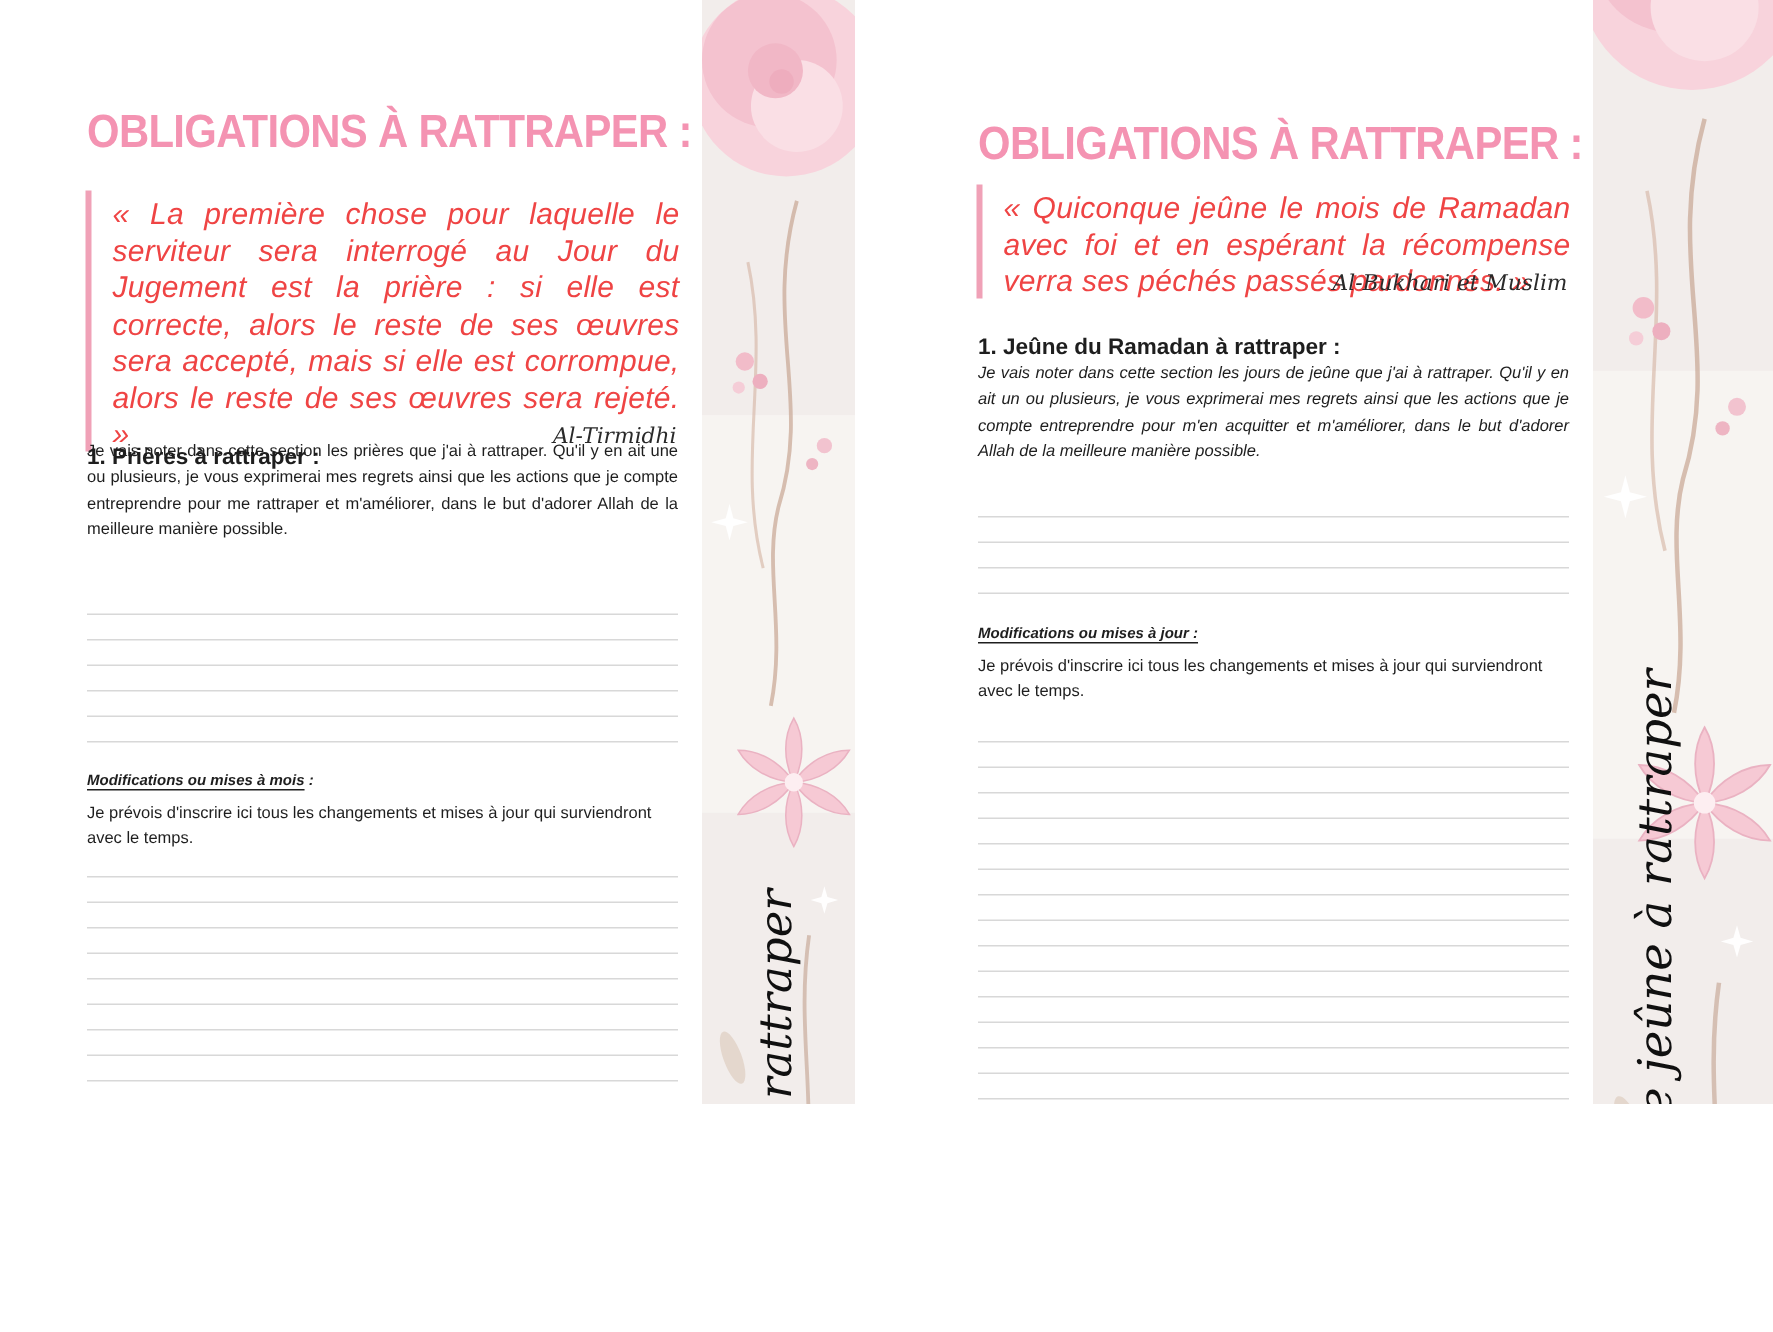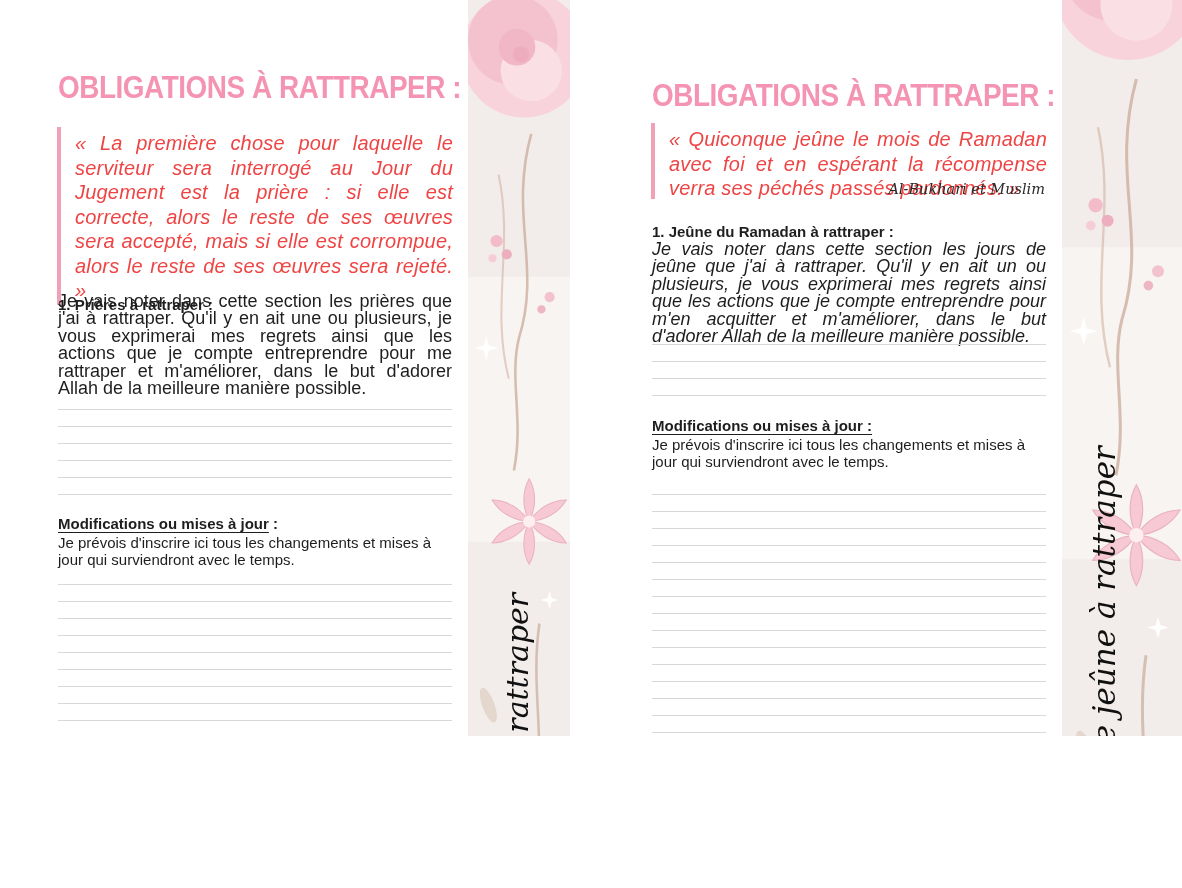--- a/index.html
+++ b/index.html
@@ -40,32 +40,32 @@
     font-size:14.5px; color:#2a2a2a; text-align:right;
     margin-top:-20px; padding-right:2px;
   }
 
   
   .sec-heading { position:absolute; left:58px; font-size:15px; font-weight:bold; }
   .l-sec-heading { top:296px; }
   .r-sec-heading { left:61px; top:223px; }
   .sec-body {
     position:absolute; left:58px; width:394px;
-    font-size:18px; line-height:17.4px; text-align:justify;
+    font-size:11px; line-height:17.4px; text-align:justify;
   }
   .l-sec-body { top:293px; }
   .r-sec-body { left:61px; top:241px; font-style:italic; }
 
-  .mod-heading { position:absolute; left:58px; font-size:15px; }
+  .mod-heading { position:absolute; left:58px; font-size:10px;font-style:italic; }
   .mod-heading .u { text-decoration:underline; text-underline-offset:3px; }
   .l-mod-heading { top:515px; }
   .r-mod-heading { left:61px; top:417px; }
   .mod-body {
     position:absolute; left:58px; width:394px;
-    font-size:15px; line-height:17.4px;
+    font-size:11px; line-height:17.4px;
   }
   .l-mod-body { top:534px; }
   .r-mod-body { left:61px; top:436px; }
 
   
   .lines { position:absolute; left:58px; width:394px; }
   .r-lines { left:61px; }
   .wline { height:17px; border-bottom:1.5px solid #d8d8d8; }
   .l-lines1 { top:393px; }
   .l-lines2 { top:568px; }
@@ -98,35 +98,36 @@
 <div class="spread">
 
   <section class="page page-left">
 
     <h1 class="title l-title">
       <span class="title-inner">OBLIGATIONS À RATTRAPER :</span>
     </h1>
 
     <figure class="quote l-quote">
       <p class="quote-text">« La première chose pour laquelle le serviteur sera interrogé au Jour du Jugement est la prière : si elle est correcte, alors le reste de ses œuvres sera accepté, mais si elle est corrompue, alors le reste de ses œuvres sera rejeté. »</p>
+      <figcaption class="quote-source">Al-Tirmidhi</figcaption>
     </figure>
 
     <h2 class="sec-heading l-sec-heading">1. Prières à rattraper :</h2>
     <p class="sec-body l-sec-body">Je vais noter dans cette section les prières que j'ai à rattraper. Qu'il y en ait une ou plusieurs, je vous exprimerai mes regrets ainsi que les actions que je compte entreprendre pour me rattraper et m'améliorer, dans le but d'adorer Allah de la meilleure manière possible.</p>
 
     <div class="lines l-lines1">
         <div class="wline"></div>
         <div class="wline"></div>
         <div class="wline"></div>
         <div class="wline"></div>
         <div class="wline"></div>
         <div class="wline"></div>
       </div>
 
-    <h3 class="mod-heading l-mod-heading"><span class="u">Modifications ou mises à jour</span><span> :</span></h3>
+    <h3 class="mod-heading l-mod-heading"><span class="u">Modifications ou mises à mois</span><span> :</span></h3>
     <p class="mod-body l-mod-body">Je prévois d'inscrire ici tous les changements et mises à jour qui surviendront avec le temps.</p>
 
     <div class="lines l-lines2">
         <div class="wline"></div>
         <div class="wline"></div>
         <div class="wline"></div>
         <div class="wline"></div>
         <div class="wline"></div>
         <div class="wline"></div>
         <div class="wline"></div>

